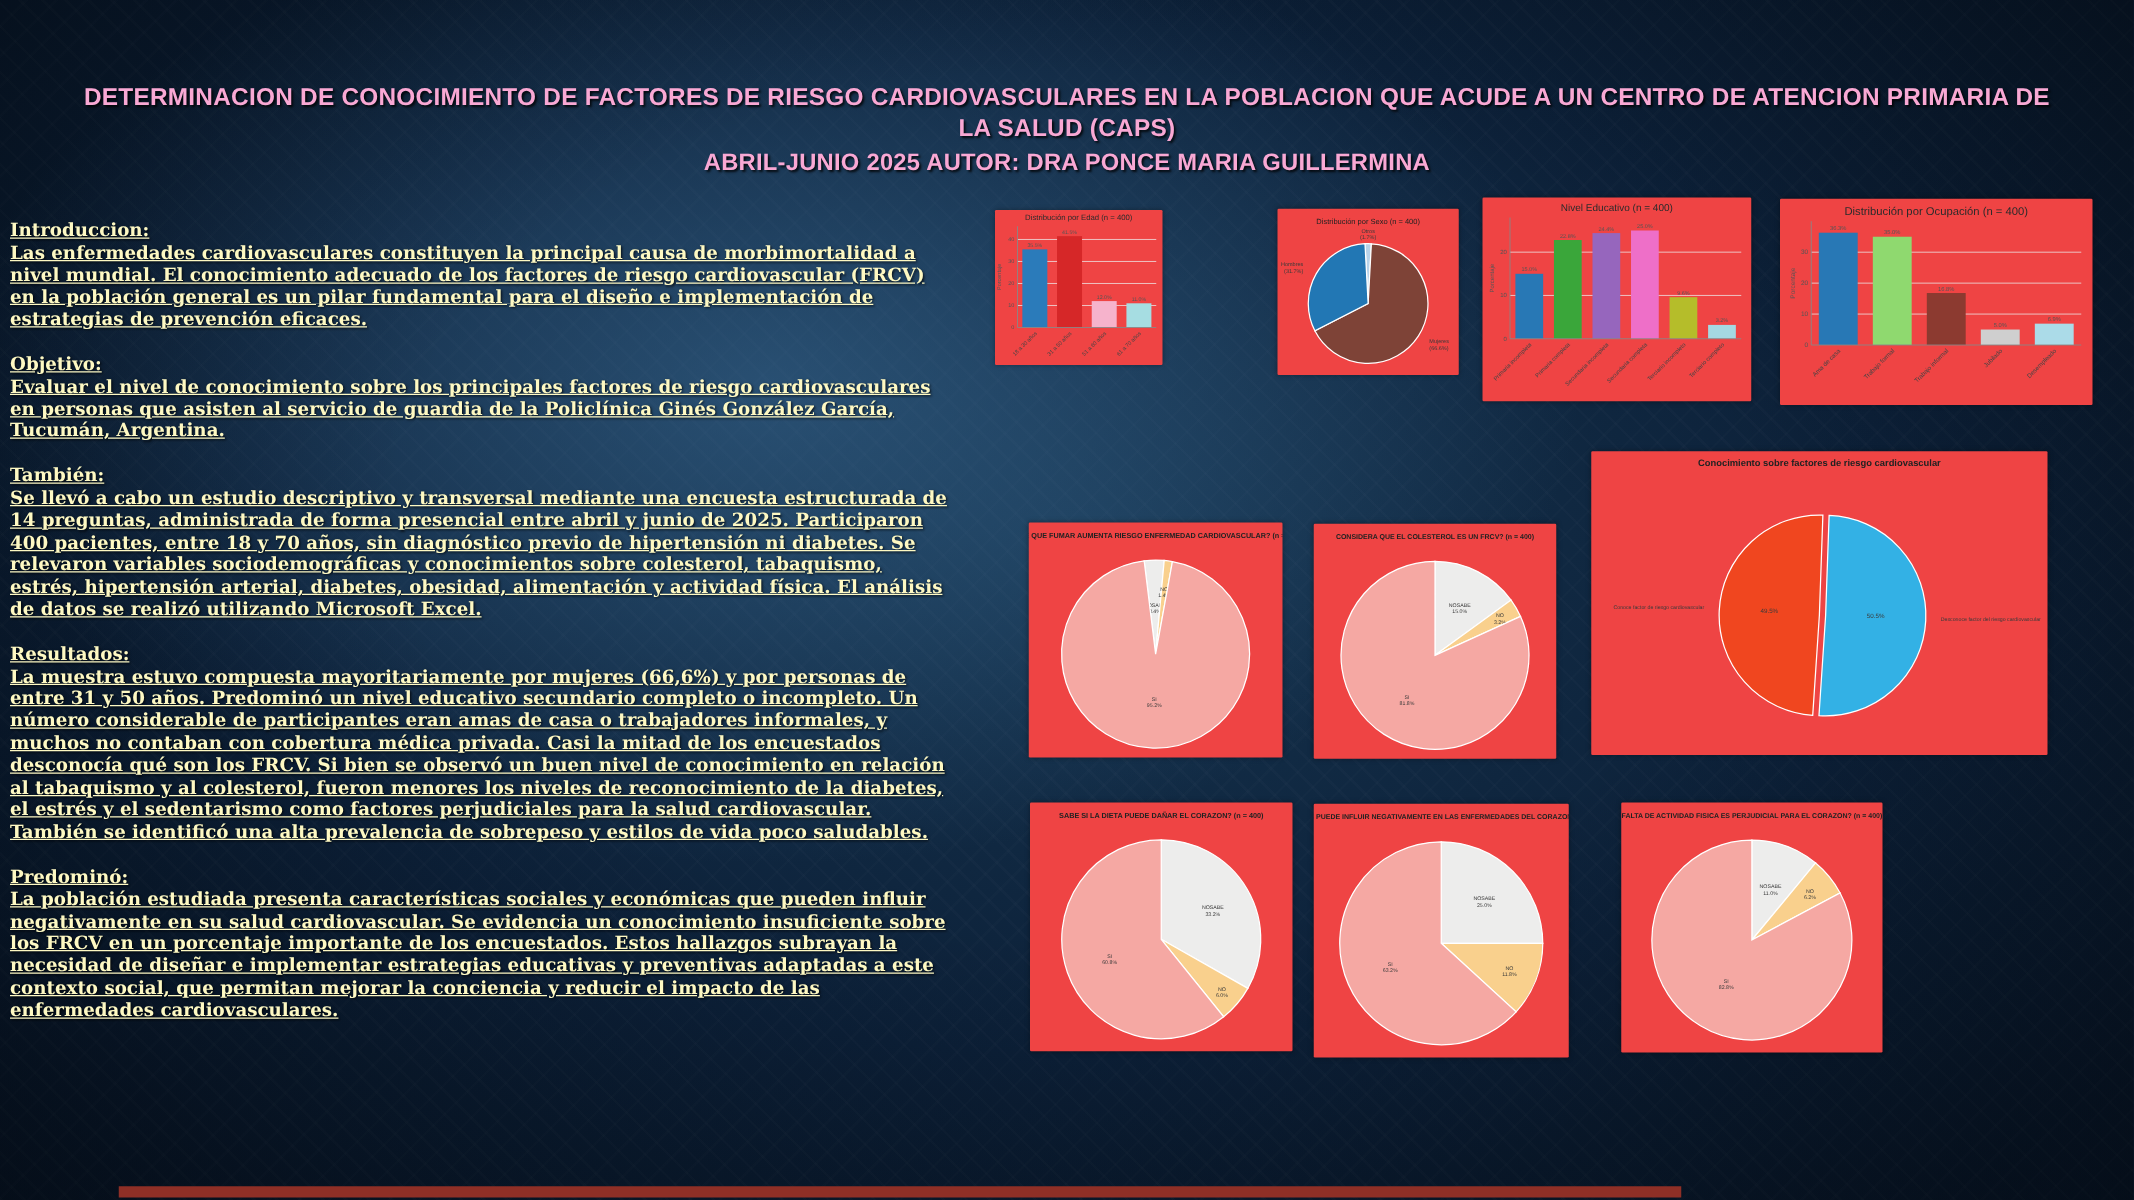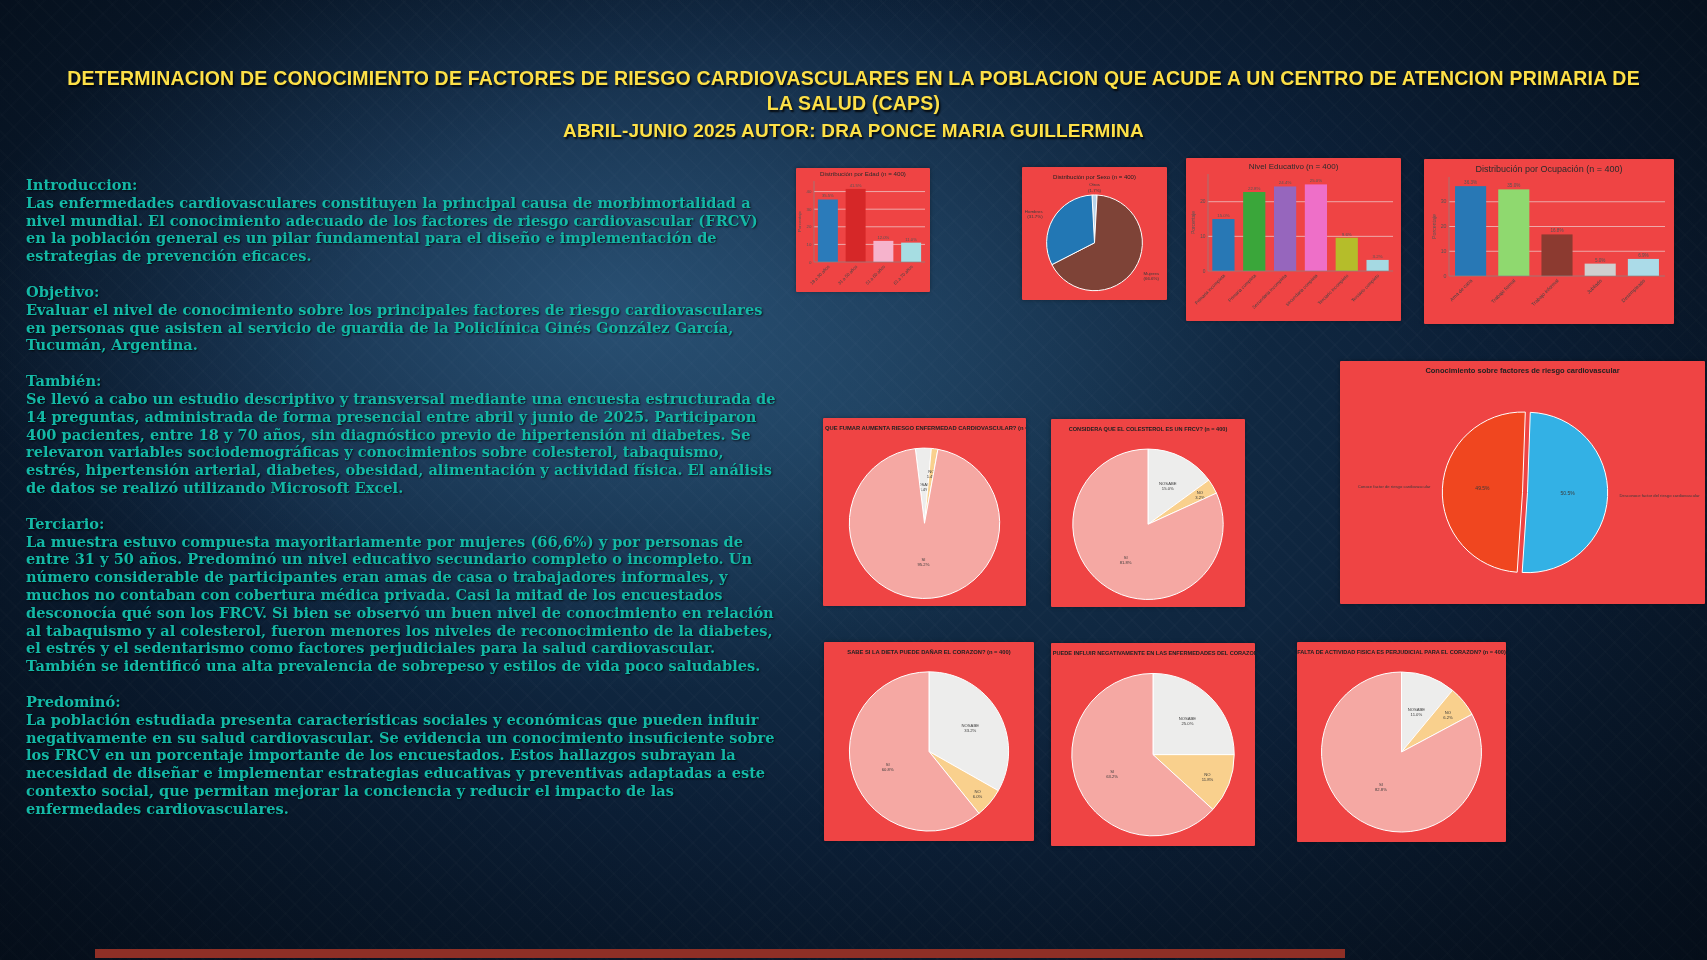--- a/index.html
+++ b/index.html
@@ -12,46 +12,47 @@
     position:absolute;inset:0;
     background-image:
       radial-gradient(ellipse 1400px 900px at 50% 42%, rgba(0,0,0,0) 38%, rgba(2,8,16,.55) 100%),
       radial-gradient(ellipse 1050px 620px at 36% 32%, rgba(64,116,160,.50), rgba(10,25,42,0) 62%),
       repeating-linear-gradient(45deg, rgba(255,255,255,.015) 0 2px, rgba(0,0,0,0) 2px 13px),
       repeating-linear-gradient(-45deg, rgba(255,255,255,.012) 0 2px, rgba(0,0,0,0) 2px 17px),
       radial-gradient(ellipse at 50% 45%, #16344f 0%, #0c2038 55%, #071220 100%);
   }
   .hdr{
     position:absolute;top:66px;left:50%;transform:translateX(-50%);
-    width:1600px;text-align:center;color:#fde047;
+    width:1600px;text-align:center;color:#f9a8d4;
     font-weight:bold;letter-spacing:.2px;
     text-shadow:1.5px 1.5px 2px rgba(0,0,0,.85);
   }
   .hdr .l1{font-size:19.5px;line-height:1.3;}
   .hdr .l2{font-size:19px;margin-top:3px;}
   .copy{
-    position:absolute;left:26px;top:176px;width:754px;color:#14b8a6;
+    position:absolute;left:8px;top:176px;width:754px;color:#fef9c3;
     font-family:"DejaVu Serif","Liberation Serif",serif;font-weight:bold;
     font-size:14.6px;line-height:1.22;
     text-shadow:1px 1px 2px rgba(0,0,0,.75);
+    text-decoration:underline;
   }
   .sec{margin:0 0 18px 0;}
   .sec h3{margin:0;font-size:14.6px;display:block;font-weight:bold;}
   .sec p{margin:0;}
   .panel{
     position:absolute;background:#ef4444;border-radius:1px;
     box-shadow:0 0 4px rgba(0,0,0,.35);
   }
   #c0{left:796px;top:168px;width:134px;height:124px;}
   #c1{left:1022px;top:167px;width:145px;height:133px;}
   #c2{left:1186px;top:158px;width:215px;height:163px;}
   #c3{left:1424px;top:159px;width:250px;height:165px;}
   #c4{left:823px;top:418px;width:203px;height:188px;}
   #c5{left:1051px;top:419px;width:194px;height:188px;}
-  #c6{left:1340px;top:361px;width:365px;height:243px;}
+  #c6{left:1273px;top:361px;width:365px;height:243px;}
   #c7{left:824px;top:642px;width:210px;height:199px;}
   #c8{left:1051px;top:643px;width:204px;height:203px;}
   #c9{left:1297px;top:642px;width:209px;height:200px;}
   .panel svg{display:block;font-family:"Liberation Sans",sans-serif;}
   #strip{position:absolute;left:95px;top:949px;width:1250px;height:9px;background:#8f2f26;}
 </style>
 </head>
 <body>
 
 <div id="bg"></div>
@@ -68,21 +69,21 @@
   </div>
   <div class="sec">
     <h3>Objetivo:</h3>
     <p>Evaluar el nivel de conocimiento sobre los principales factores de riesgo cardiovasculares en personas que asisten al servicio de guardia de la Policlínica Ginés González García, Tucumán, Argentina.</p>
   </div>
   <div class="sec">
     <h3>También:</h3>
     <p>Se llevó a cabo un estudio descriptivo y transversal mediante una encuesta estructurada de 14 preguntas, administrada de forma presencial entre abril y junio de 2025. Participaron 400 pacientes, entre 18 y 70 años, sin diagnóstico previo de hipertensión ni diabetes. Se relevaron variables sociodemográficas y conocimientos sobre colesterol, tabaquismo, estrés, hipertensión arterial, diabetes, obesidad, alimentación y actividad física. El análisis de datos se realizó utilizando Microsoft Excel.</p>
   </div>
   <div class="sec">
-    <h3>Terciario:</h3>
+    <h3>Resultados:</h3>
     <p>La muestra estuvo compuesta mayoritariamente por mujeres (66,6%) y por personas de entre 31 y 50 años. Predominó un nivel educativo secundario completo o incompleto. Un número considerable de participantes eran amas de casa o trabajadores informales, y muchos no contaban con cobertura médica privada. Casi la mitad de los encuestados desconocía qué son los FRCV. Si bien se observó un buen nivel de conocimiento en relación al tabaquismo y al colesterol, fueron menores los niveles de reconocimiento de la diabetes, el estrés y el sedentarismo como factores perjudiciales para la salud cardiovascular. También se identificó una alta prevalencia de sobrepeso y estilos de vida poco saludables.</p>
   </div>
   <div class="sec">
     <h3>Predominó:</h3>
     <p>La población estudiada presenta características sociales y económicas que pueden influir negativamente en su salud cardiovascular. Se evidencia un conocimiento insuficiente sobre los FRCV en un porcentaje importante de los encuestados. Estos hallazgos subrayan la necesidad de diseñar e implementar estrategias educativas y preventivas adaptadas a este contexto social, que permitan mejorar la conciencia y reducir el impacto de las enfermedades cardiovasculares.</p>
   </div>
 </div>
 
 <div id="c0" class="panel">
     <svg viewBox="0 0 134 124" width="134" height="124">

